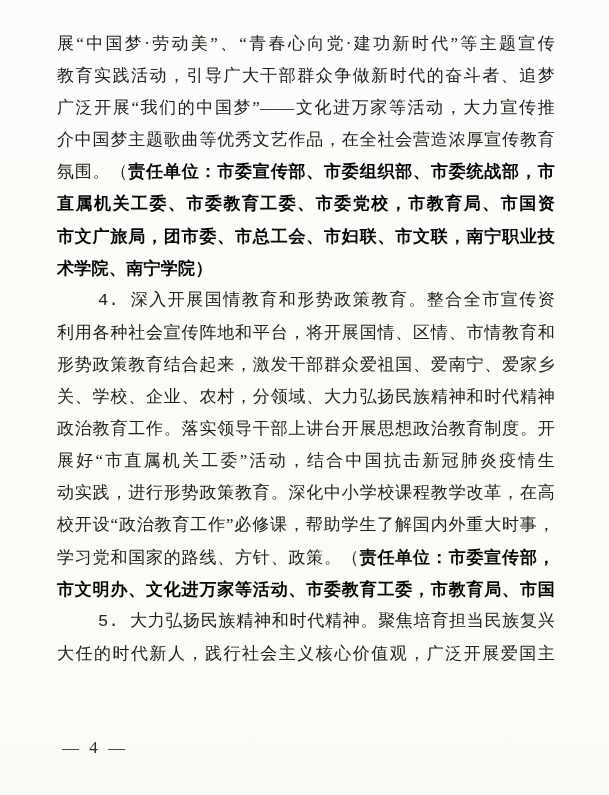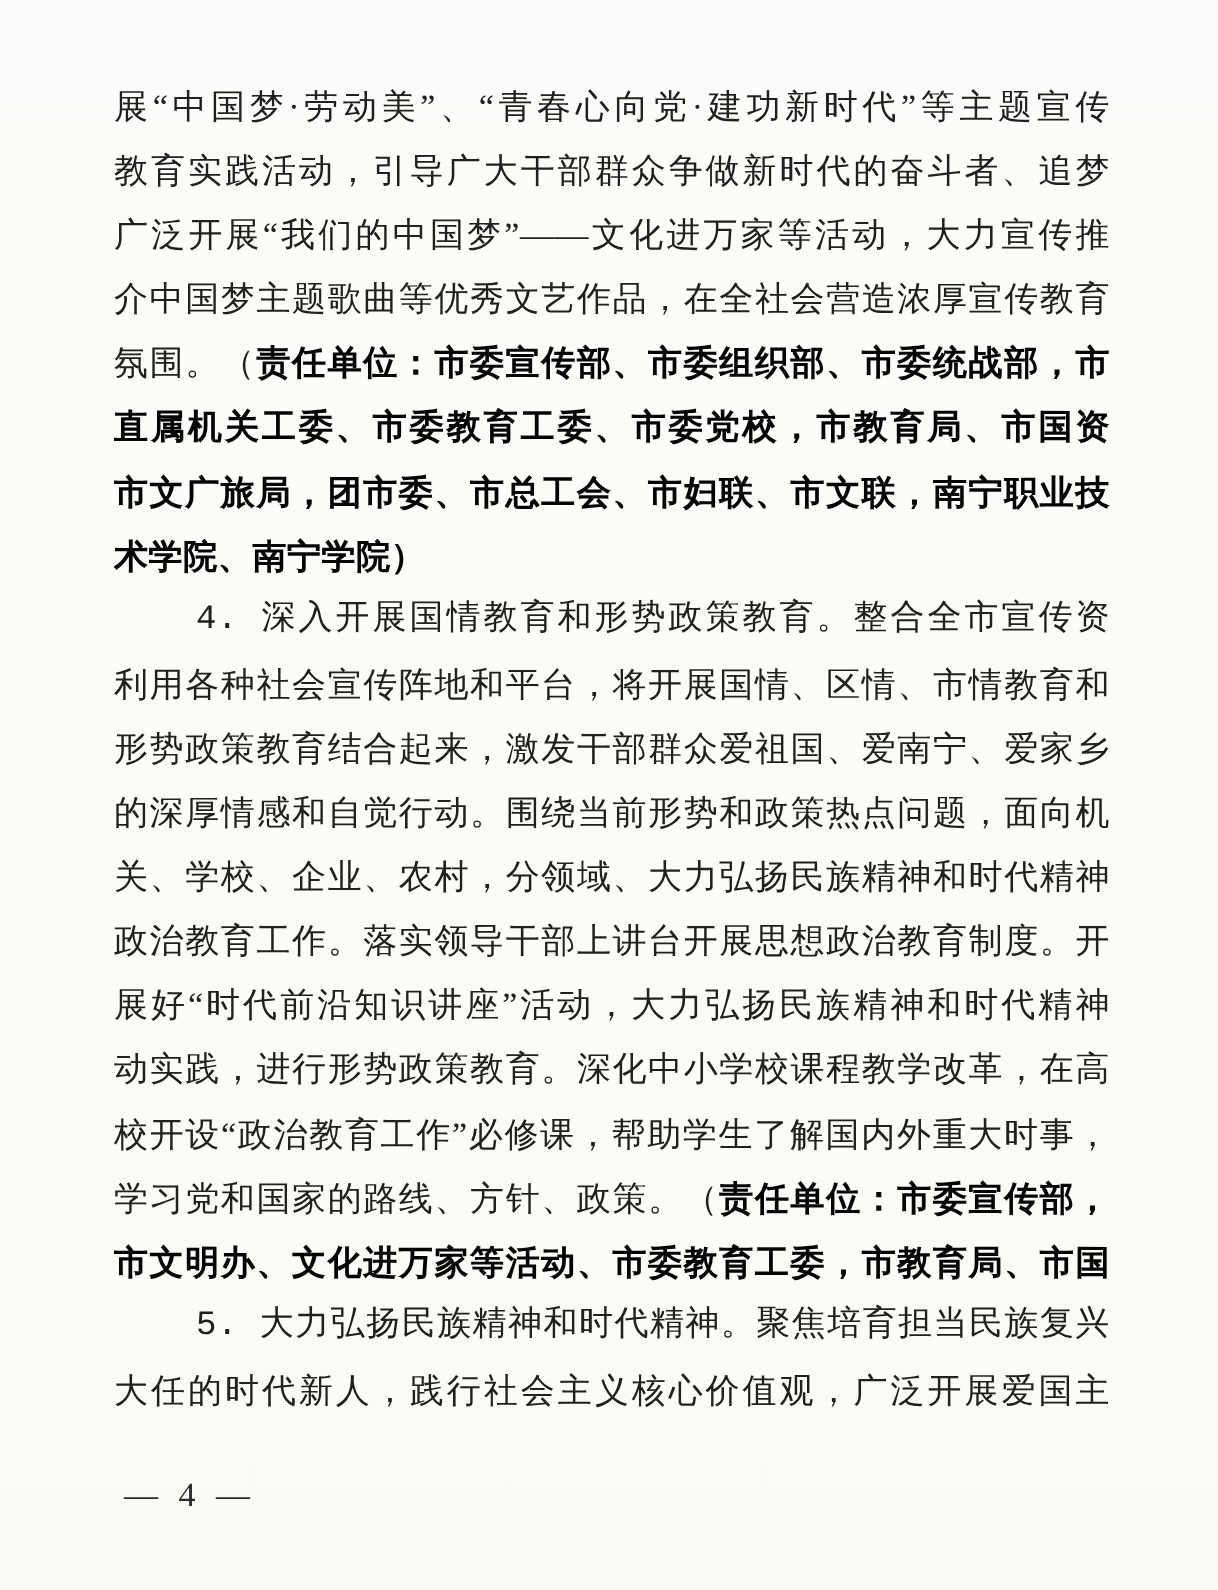--- a/index.html
+++ b/index.html
@@ -10,21 +10,21 @@
     color:#1c1c1e;
     overflow:hidden;
   }
   .page {
     position:relative;
     width:609px; height:795px;
     background:linear-gradient(180deg,#fcfcfa 0%,#fbfbf8 60%,#fafaf7 100%);
   }
   .textblock {
     position:absolute;
-    left:57px; top:38px; width:498px;
+    left:57px; top:28px; width:498px;
   }
   .line {
     font-size:17px;
     height:32.1px;
     line-height:32.1px;
     text-align:justify;
     text-align-last:justify;
     overflow:hidden;
     letter-spacing:0.3px;
     color:#20201f;
@@ -62,24 +62,23 @@
       <div class="line"><span>氛围。（</span><span class="b">责任单位：市委宣传部、市委组织部、市委统战部，市</span></div>
       <div class="line"><span></span><span class="b">直属机关工委、市委教育工委、市委党校，市教育局、市国资委、</span></div>
       <div class="line"><span></span><span class="b">市文广旅局，团市委、市总工会、市妇联、市文联，南宁职业技</span></div>
       <div class="line short"><span></span><span class="b">术学院、南宁学院）</span></div>
     </div>
 
     <div>
       <div class="line indent"><span>4. 深入开展国情教育和形势政策教育。整合全市宣传资源，</span><span class="b"></span></div>
       <div class="line"><span>利用各种社会宣传阵地和平台，将开展国情、区情、市情教育和</span><span class="b"></span></div>
       <div class="line"><span>形势政策教育结合起来，激发干部群众爱祖国、爱南宁、爱家乡</span><span class="b"></span></div>
-      <div class="line"><span>的深厚情感和自觉行动。围绕当前形势和政策热点问题，面向机</span><span class="b"></span></div>
       <div class="line"><span>关、学校、企业、农村，分领域、大力弘扬民族精神和时代精神</span><span class="b"></span></div>
       <div class="line"><span>政治教育工作。落实领导干部上讲台开展思想政治教育制度。开</span><span class="b"></span></div>
-      <div class="line"><span>展好“时代前沿知识讲座”活动，大力弘扬民族精神和时代精神</span><span class="b"></span></div>
+      <div class="line"><span>展好“市直属机关工委”活动，结合中国抗击新冠肺炎疫情生</span><span class="b"></span></div>
       <div class="line"><span>动实践，进行形势政策教育。深化中小学校课程教学改革，在高</span><span class="b"></span></div>
       <div class="line"><span>校开设“政治教育工作”必修课，帮助学生了解国内外重大时事，</span><span class="b"></span></div>
       <div class="line"><span>学习党和国家的路线、方针、政策。（</span><span class="b">责任单位：市委宣传部，</span></div>
       <div class="line"><span></span><span class="b">市文明办、文化进万家等活动、市委教育工委，市教育局、市国资</span></div>
     </div>
 
     <div>
       <div class="line indent"><span>5. 大力弘扬民族精神和时代精神。聚焦培育担当民族复兴</span><span class="b"></span></div>
       <div class="line"><span>大任的时代新人，践行社会主义核心价值观，广泛开展爱国主义、</span><span class="b"></span></div>
     </div>

